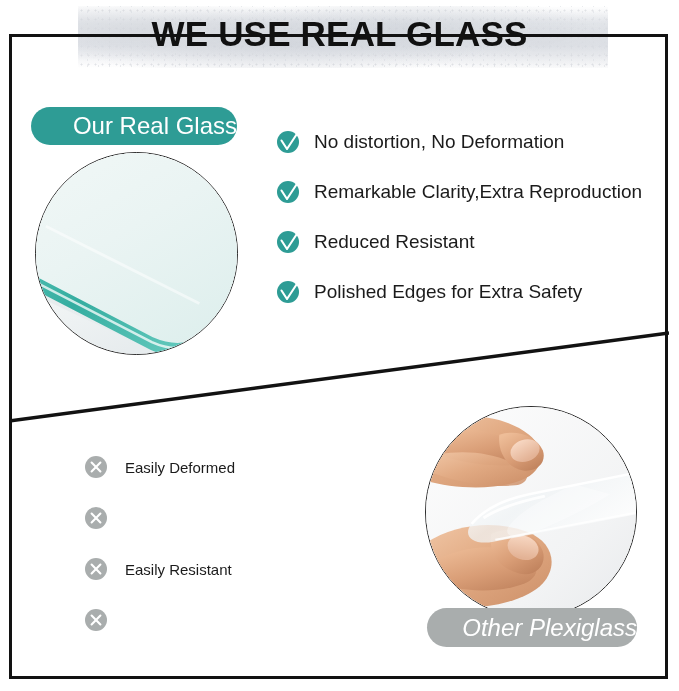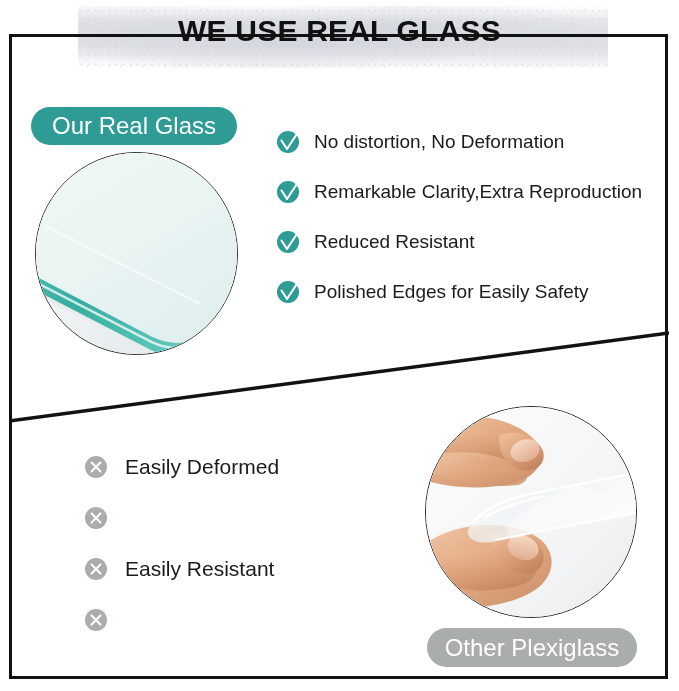--- a/index.html
+++ b/index.html
@@ -61,21 +61,21 @@
     background-position: 0 0, 4px 3px;
     -webkit-mask-image: linear-gradient(180deg, rgba(0,0,0,0.9) 0%, rgba(0,0,0,0.35) 35%, rgba(0,0,0,0.25) 60%, rgba(0,0,0,0.95) 100%);
     mask-image: linear-gradient(180deg, rgba(0,0,0,0.9) 0%, rgba(0,0,0,0.35) 35%, rgba(0,0,0,0.25) 60%, rgba(0,0,0,0.95) 100%);
   }
   .title-text {
     position: absolute;
     left: 0;
     top: 14px;
     width: 679px;
     text-align: center;
-    font-size: 30px;
+    font-size: 35px;
     font-weight: bold;
     letter-spacing: 0.2px;
     color: #111111;
     white-space: nowrap;
   }
 
   
   .divider {
     position: absolute;
     left: 9px;
@@ -85,39 +85,40 @@
     overflow: hidden;
     pointer-events: none;
   }
   .divider svg { display: block; }
 
   
   .pill {
     position: absolute;
     display: flex;
     align-items: center;
-    justify-content: center;
+    justify-content: flex-end;
     border-radius: 999px;
     color: #ffffff;
     font-size: 24px;
     white-space: nowrap;
   }
   .pill-teal {
     left: 31px;
     top: 107px;
     width: 206px;
     height: 38px;
     background: #2e9c95;
   }
   .pill-gray {
     left: 427px;
-    top: 628px;
+    top: 608px;
     width: 210px;
     height: 39px;
     background: #a9adad;
+    font-style: italic;
   }
 
   
   .bullets {
     position: absolute;
   }
   .bullets-good { left: 276px; top: 130px; }
   .bullets-bad  { left: 84px;  top: 455px; }
 
   .bullet {
@@ -126,21 +127,21 @@
     margin-bottom: 26px;
   }
   .bullets-bad .bullet { margin-bottom: 27px; }
 
   .bullet-label {
     font-size: 19px;
     color: #1b1b1b;
     white-space: nowrap;
   }
   .bullets-good .bullet-label { margin-left: 14px; }
-  .bullets-bad  .bullet-label { margin-left: 17px; font-size: 21px; }
+  .bullets-bad  .bullet-label { margin-left: 17px; font-size: 15px; }
 
   .icon-check, .icon-x {
     flex: 0 0 auto;
     width: 24px;
     height: 24px;
     position: relative;
   }
   .icon-check svg, .icon-x svg { display: block; overflow: visible; }
 
   
@@ -258,21 +259,21 @@
       <span class="bullet-label">Reduced Resistant</span>
     </div>
 
     <div class="bullet">
       <span class="icon-check">
         <svg width="24" height="24" viewBox="0 0 24 24">
           <circle cx="12" cy="12" r="11" fill="#2e9c95"></circle>
           <path d="M5.5 10.5 L11 19 L22.5 1.5" fill="none" stroke="#ffffff" stroke-width="2.1" stroke-linecap="round" stroke-linejoin="round"></path>
         </svg>
       </span>
-      <span class="bullet-label">Polished Edges for Easily Safety</span>
+      <span class="bullet-label">Polished Edges for Extra Safety</span>
     </div>
 
   </div>
 
   <div class="bullets bullets-bad">
 
     <div class="bullet">
       <span class="icon-x">
         <svg width="24" height="24" viewBox="0 0 24 24">
           <circle cx="12" cy="12" r="11" fill="#a9adad"></circle>

